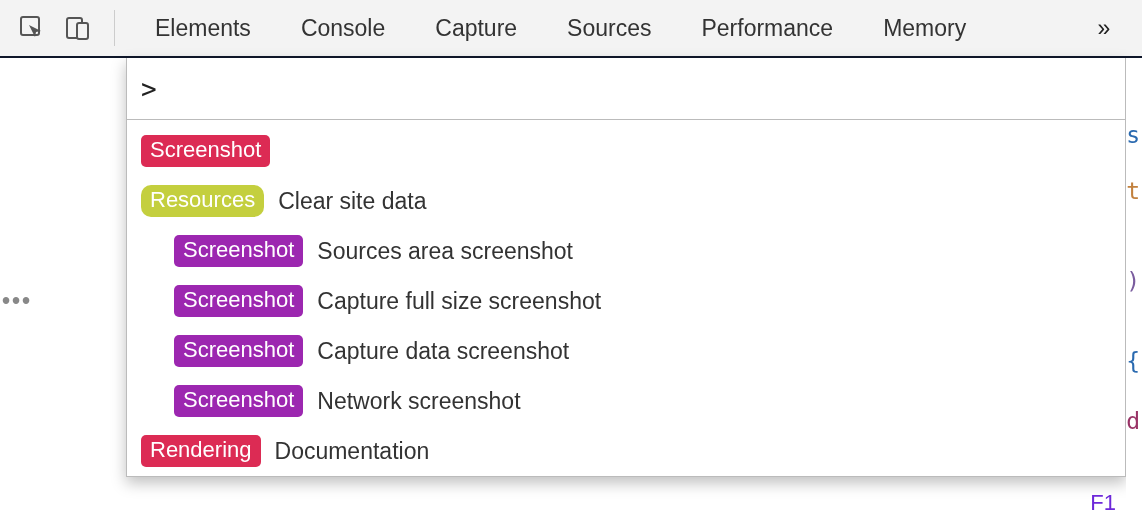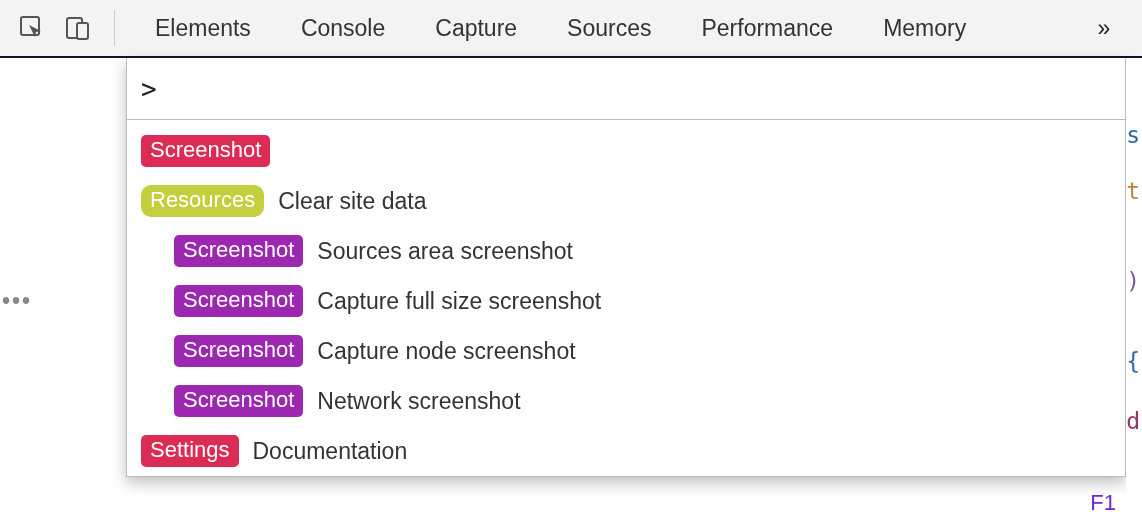--- a/index.html
+++ b/index.html
@@ -197,30 +197,30 @@
       <span class="cmd-label">Sources area screenshot</span>
     </div>
 
     <div class="result-row">
       <span class="badge screenshot">Screenshot</span>
       <span class="cmd-label">Capture full size screenshot</span>
     </div>
 
     <div class="result-row">
       <span class="badge screenshot">Screenshot</span>
-      <span class="cmd-label">Capture node screenshot</span>
+      <span class="cmd-label">Capture data screenshot</span>
     </div>
 
     <div class="result-row">
       <span class="badge screenshot">Screenshot</span>
       <span class="cmd-label">Network screenshot</span>
     </div>
 
     <div class="result-row">
-      <span class="badge settings">Settings</span>
+      <span class="badge settings">Rendering</span>
       <span class="cmd-label">Documentation</span>
     </div>
 
   </div>
 </div>
 
 <span class="f1">F1</span>
 
 <div class="right-edge">
   <span class="edge-char" style="top:64px;color:#2a6ab0;">s</span>

